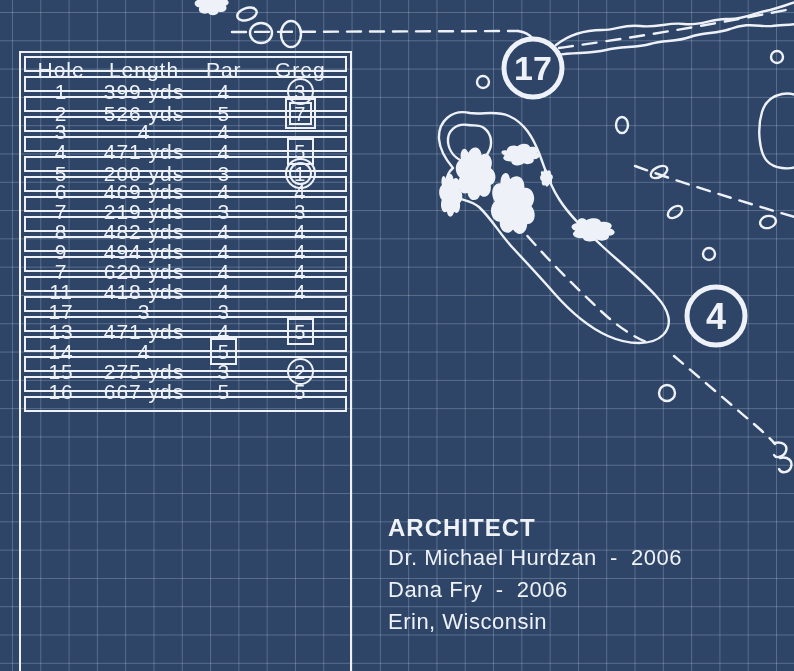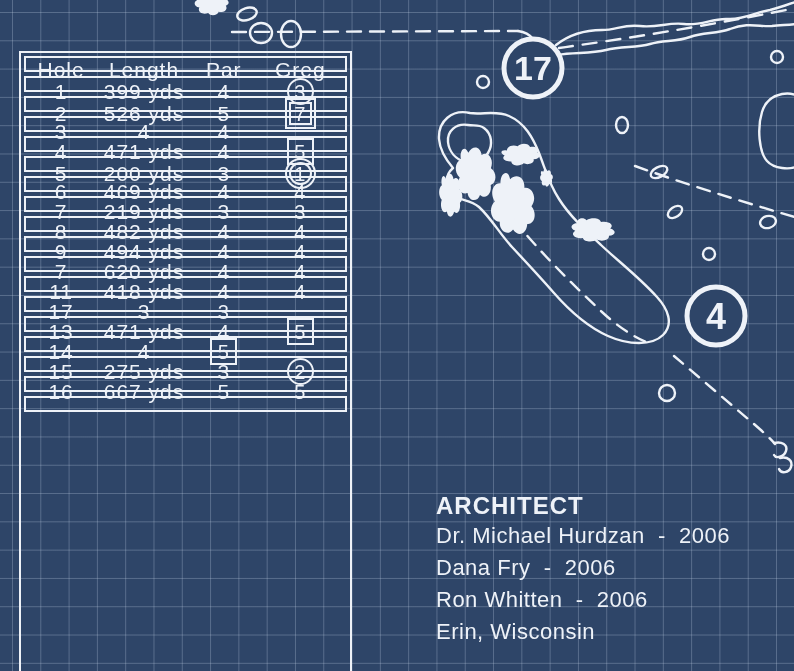--- a/index.html
+++ b/index.html
@@ -42,21 +42,21 @@
     font-size:20px;line-height:1;
   }
   .marker-circle{border:2px solid var(--ink);border-radius:50%;width:27px;}
   .marker-double-circle{border:2px solid var(--ink);border-radius:50%;width:31px;height:31px;}
   .marker-double-circle::after{content:"";position:absolute;inset:2px;border:2px solid var(--ink);border-radius:50%;}
   .marker-square{border:2px solid var(--ink);width:27px;}
   .marker-double-square{border:2px solid var(--ink);width:31px;height:31px;}
   .marker-double-square::after{content:"";position:absolute;inset:2px;border:2px solid var(--ink);}
 
   
-  .architect{position:absolute;left:388px;top:492px;z-index:2;margin-left:48px;}
+  .architect{position:absolute;left:388px;top:514px;z-index:2;}
   .architect .heading{font-weight:bold;font-size:24px;letter-spacing:1px;line-height:28px;}
   .architect .line{font-size:22px;line-height:32px;letter-spacing:0.5px;white-space:pre;}
 </style>
 </head>
 <body>
 
 <svg class="map" width="794" height="671" viewBox="0 0 794 671">
   <defs>
     <path id="blob" d="M-13,-9 C-10,-16 -2,-17 1,-11 C7,-16 15,-11 13,-4 C20,-3 22,5 16,8 C19,14 14,20 7,18 C6,24 -3,26 -6,20 C-13,24 -20,18 -17,11 C-24,9 -25,1 -19,-2 C-23,-8 -18,-14 -13,-9 Z"></path>
   </defs>
@@ -209,15 +209,14 @@
     <span class="c">5</span>
     <span class="c"><span class="marker marker-none">5</span></span>
   </div>
   <div class="trow"></div>
 </div>
 
 <div class="architect">
   <div class="heading">ARCHITECT</div>
   <div class="line">Dr. Michael Hurdzan  -  2006</div>
   <div class="line">Dana Fry  -  2006</div>
-  <div class="line">Ron Whitten  -  2006</div>
   <div class="line">Erin, Wisconsin</div>
 </div>
 
 </body></html>

